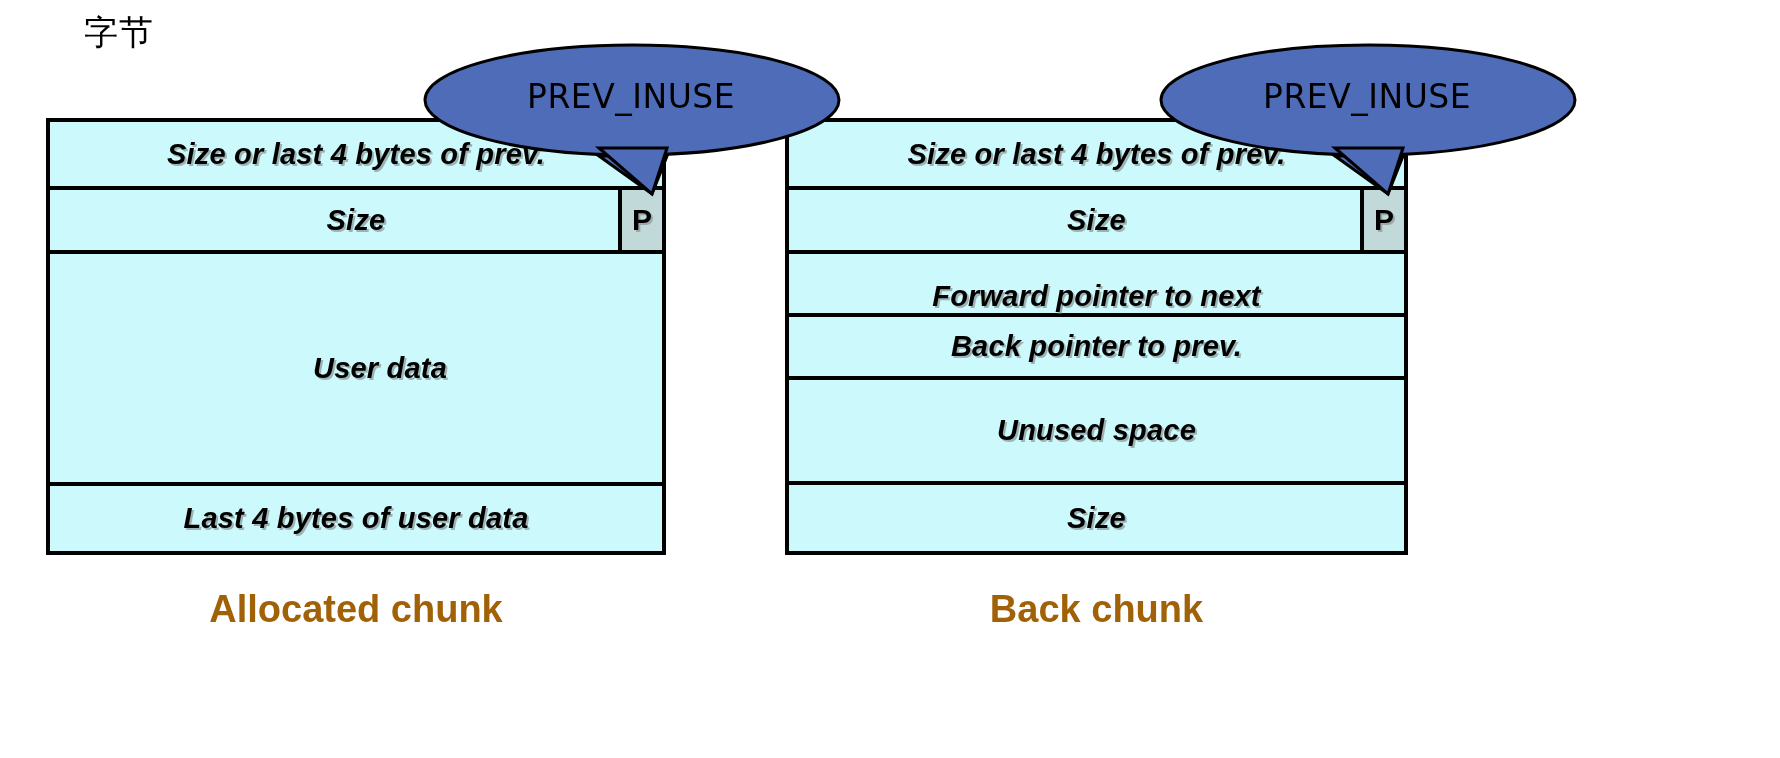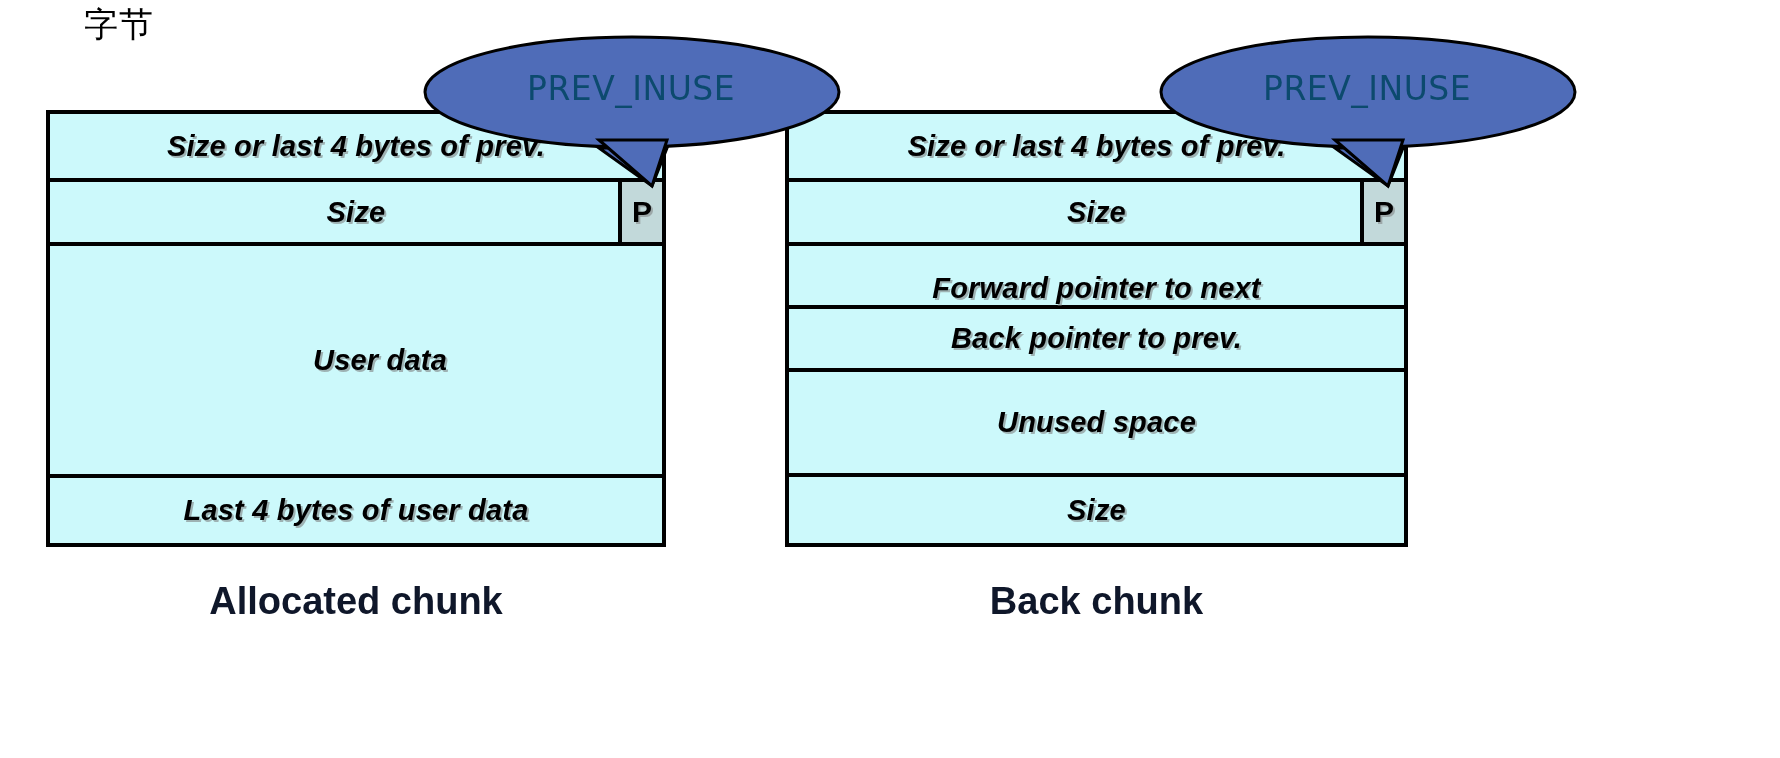--- a/index.html
+++ b/index.html
@@ -10,21 +10,21 @@
   body {
     width: 1780px;
     height: 758px;
     position: relative;
     overflow: hidden;
     font-family: "Liberation Sans", sans-serif;
   }
 
   #stage {
     position: absolute;
-    left: 0; top: 0;
+    left: 0; top: 8px;
     width: 1780px;
     height: 662px;
   }
 
   
   .cjk-note {
     position: absolute;
     left: 84px;
     top: 2px;
     font-family: "DejaVu Sans", sans-serif;
@@ -88,31 +88,31 @@
   .callout {
     position: absolute;
     pointer-events: none;
   }
   .callout svg { display: block; overflow: visible; }
   .callout-text {
     position: absolute;
     font-family: "DejaVu Sans", sans-serif;
     font-size: 33px;
     font-weight: 400;
-    color: #0c4a6e;
+    color: #000000;
     white-space: nowrap;
     letter-spacing: 0.5px;
   }
 
   
   .caption {
     position: absolute;
     font-size: 38px;
     font-weight: bold;
-    color: #0f172a;
+    color: #a16207;
     white-space: nowrap;
     text-align: center;
   }
   .caption-left  { left: 46px;  top: 580px; width: 620px; }
   .caption-right { left: 785px; top: 580px; width: 623px; }
 </style>
 </head>
 <body>
 
 <div id="stage">

